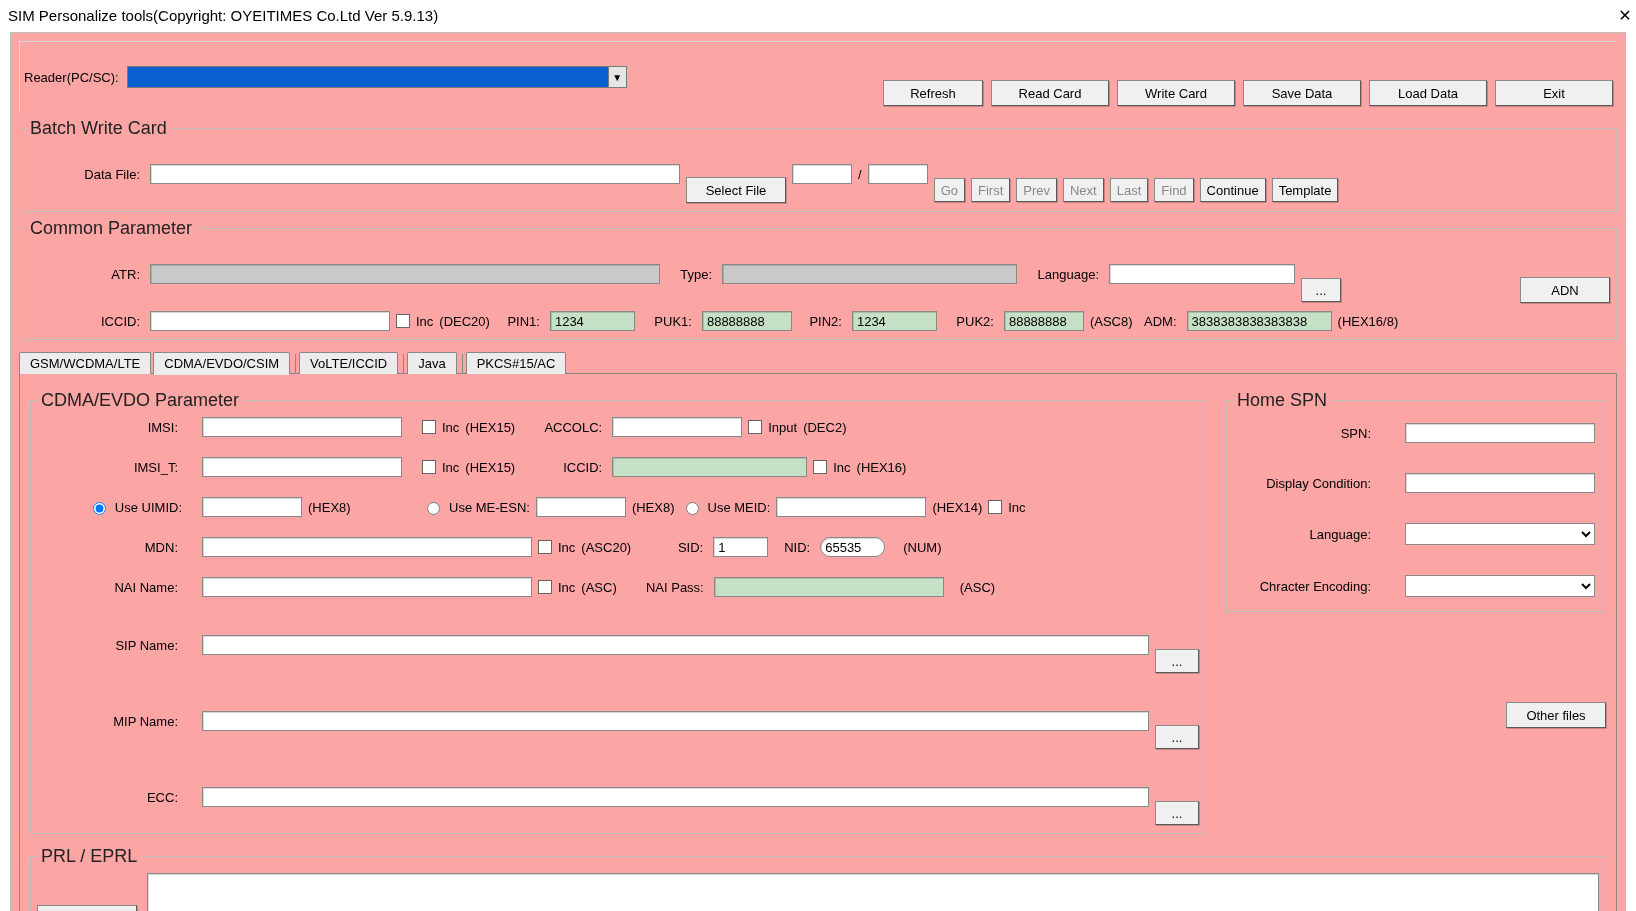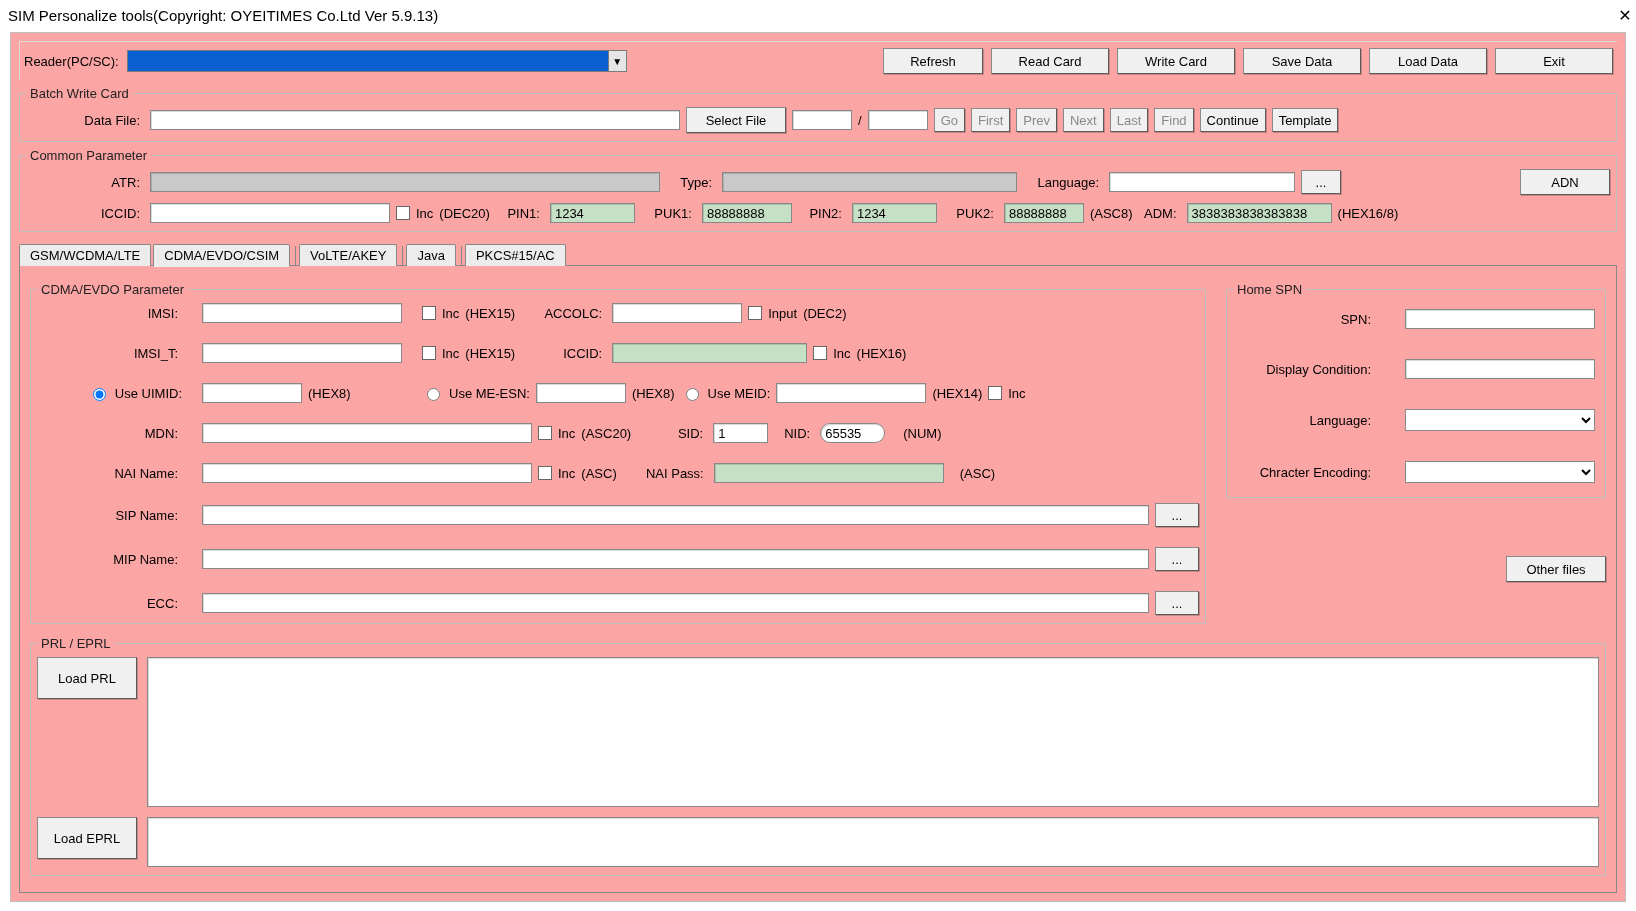--- a/index.html
+++ b/index.html
@@ -60,33 +60,34 @@
     background: #f0f0f0;
     border: 1px solid #8a8a8a;
     border-right-color: #5a5a5a;
     border-bottom-color: #5a5a5a;
     height: 26px;
     padding: 0 10px;
     cursor: pointer;
     font: inherit;
     box-shadow: 1px 1px 0 rgba(0,0,0,0.2);
     white-space: nowrap;
+    margin-top: 32px;
   }
   .btn.wide { width: 118px; }
   .btn.sm { height: 24px; padding: 0 6px; }
   .btn.dim { color: #888; }
   fieldset.group {
     border: 1px solid #bcbcbc;
     margin: 6px 0;
     padding: 6px 6px 8px 6px;
   }
   fieldset.group > legend {
     padding: 0 4px;
     color: #222;
-    font-size: 13px;
+    font-size: 18px;
   }
   .row { display: flex; align-items: center; gap: 6px; }
   .txt-input {
     height: 20px;
     background: #fff;
     border: 1px solid #888;
     box-shadow: inset 1px 1px 0 rgba(0,0,0,0.15);
     font: inherit;
     padding: 0 4px;
   }
@@ -227,21 +228,21 @@
       <span class="lbl-right" style="width:42px">ADM:</span>
       <input class="txt-input txt-green" style="width: 145px;" value="3838383838383838">
       <span>(HEX16/8)</span>
     </div>
   </fieldset>
 
   <div class="tabs-row">
     <div class="tab">GSM/WCDMA/LTE</div>
     <div class="tab active">CDMA/EVDO/CSIM</div>
     <div class="tab-sep"></div>
-    <div class="tab">VoLTE/AKEY</div>
+    <div class="tab">VoLTE/ICCID</div>
     <div class="tab-sep"></div>
     <div class="tab">Java</div>
     <div class="tab-sep"></div>
     <div class="tab">PKCS#15/AC</div>
   </div>
 
   <div style="border:1px solid #888; border-top:1px solid #888; padding:10px; margin-top:-1px;">
 
     <div style="display:flex; gap:20px; align-items:flex-start;">
 

